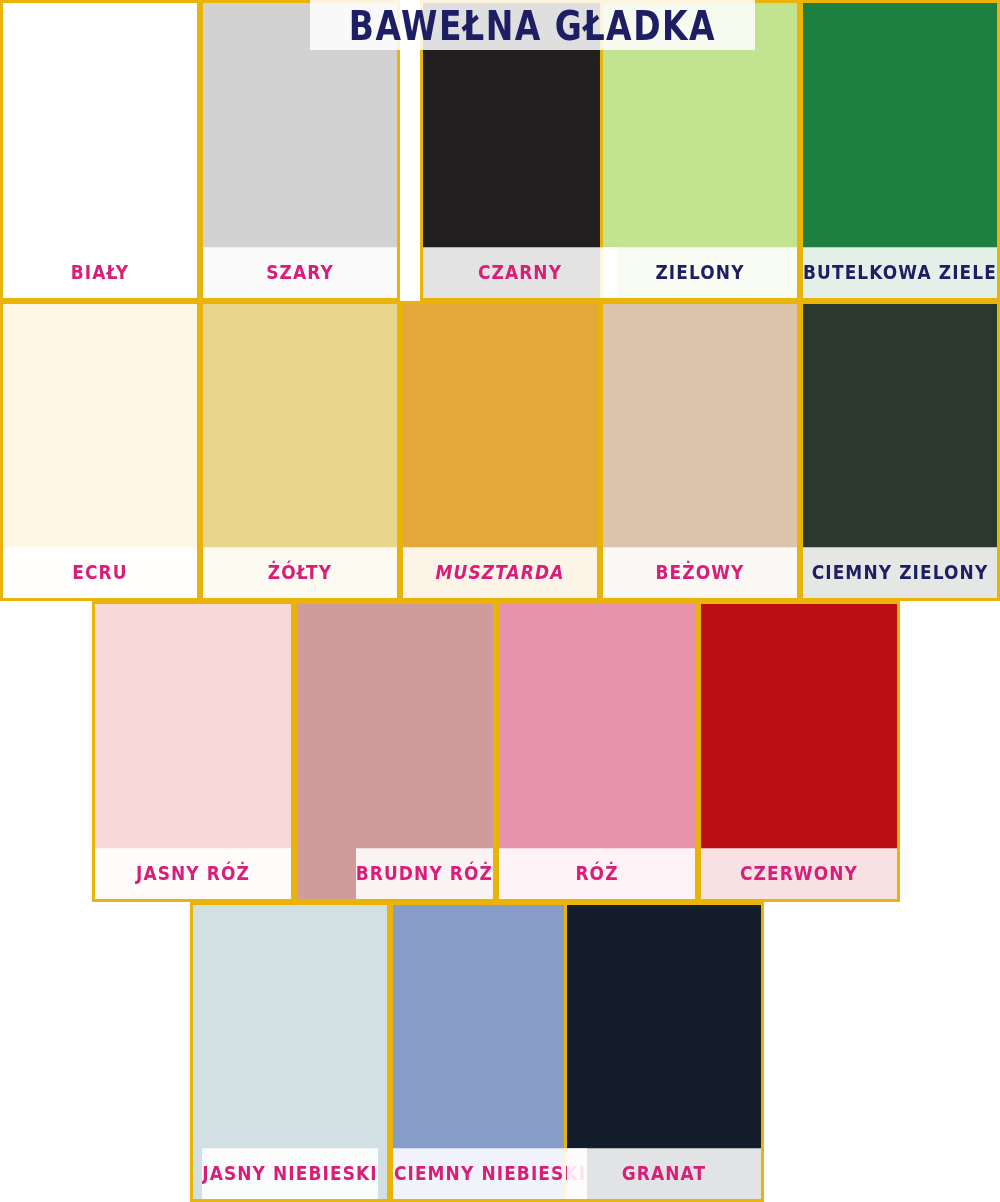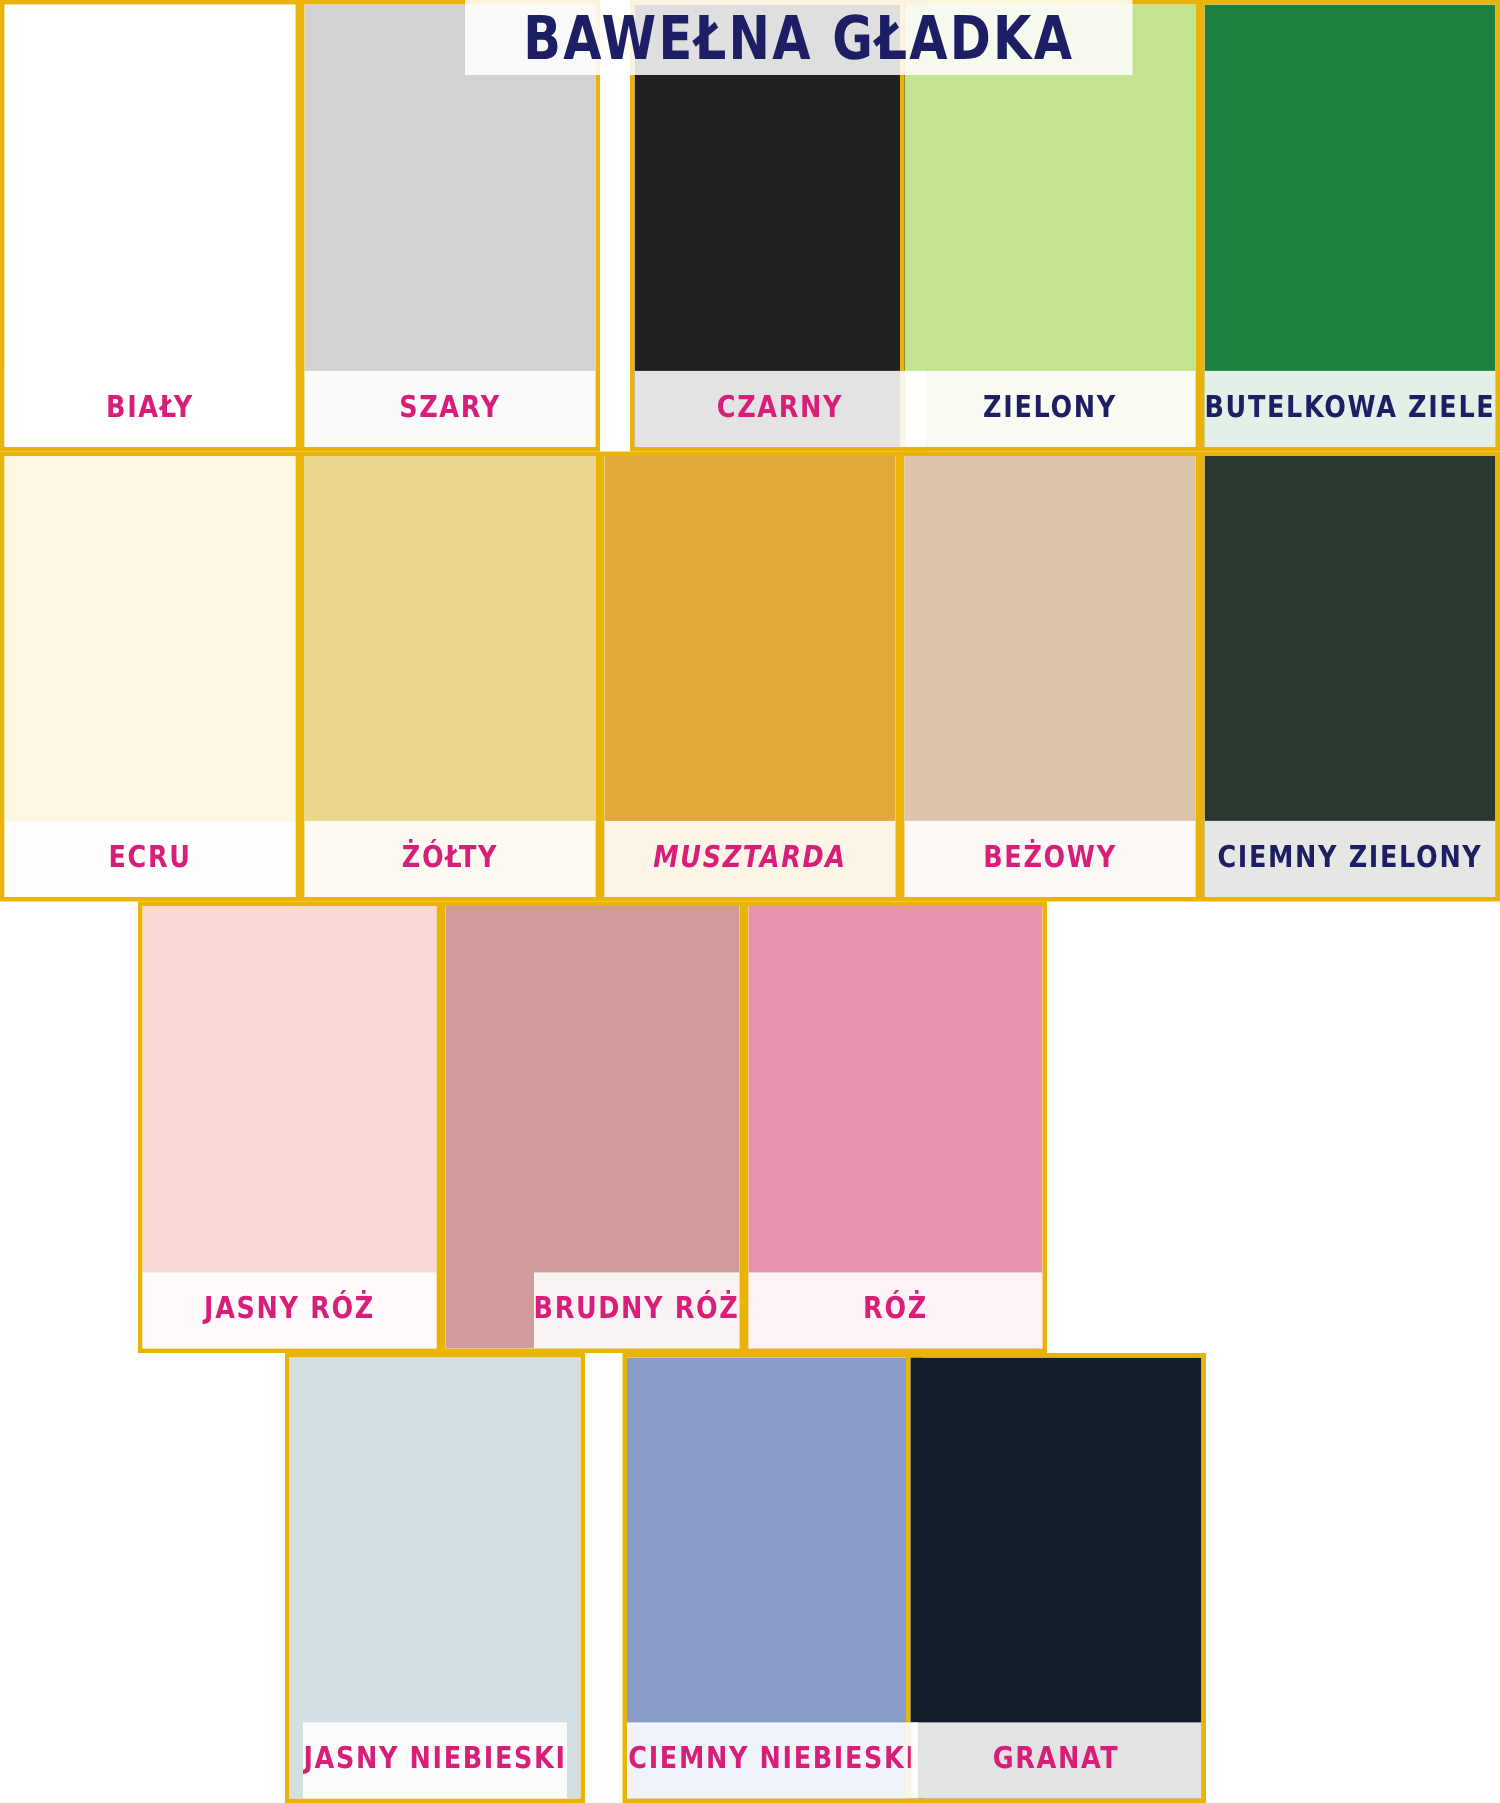--- a/index.html
+++ b/index.html
@@ -139,29 +139,33 @@
       <div class="swatch-label">JASNY RÓŻ</div>
     </div>
     <div class="swatch" style="left: 294px; top: 601px; width: 202px; height: 301px; align-items: flex-end;">
       <div class="swatch-fill" style="background: rgb(207, 155, 155);"></div>
       <div class="swatch-label">BRUDNY RÓŻ</div>
     </div>
     <div class="swatch" style="left: 496px; top: 601px; width: 202px; height: 301px;">
       <div class="swatch-fill" style="background: rgb(232, 146, 174);"></div>
       <div class="swatch-label">RÓŻ</div>
     </div>
+    <div class="swatch" style="left: 698px; top: 601px; width: 202px; height: 301px;">
+      <div class="swatch-fill" style="background: rgb(187, 15, 19);"></div>
+      <div class="swatch-label">CZERWONY</div>
+    </div>
     <div class="swatch" style="left: 190px; top: 902px; width: 200px; height: 300px; align-items: center;">
       <div class="swatch-fill" style="background: rgb(210, 224, 228);"></div>
       <div class="swatch-label">JASNY NIEBIESKI</div>
     </div>
-    <div class="swatch" style="left: 390px; top: 902px; width: 200px; height: 300px; margin-left: 25px;">
+    <div class="swatch" style="left: 390px; top: 902px; width: 200px; height: 300px;">
       <div class="swatch-fill" style="background: rgb(135, 157, 200);"></div>
       <div class="swatch-label">CIEMNY NIEBIESKI</div>
     </div>
-    <div class="swatch" style="left: 604px; top: 902px; width: 200px; height: 300px;">
+    <div class="swatch" style="left: 564px; top: 902px; width: 200px; height: 300px;">
       <div class="swatch-fill" style="background: rgb(20, 29, 44);"></div>
       <div class="swatch-label">GRANAT</div>
     </div>
   </div>
 
 <div id="title-banner">
   <span id="title-text">BAWEŁNA GŁADKA</span>
 </div>
 
 </body></html>

